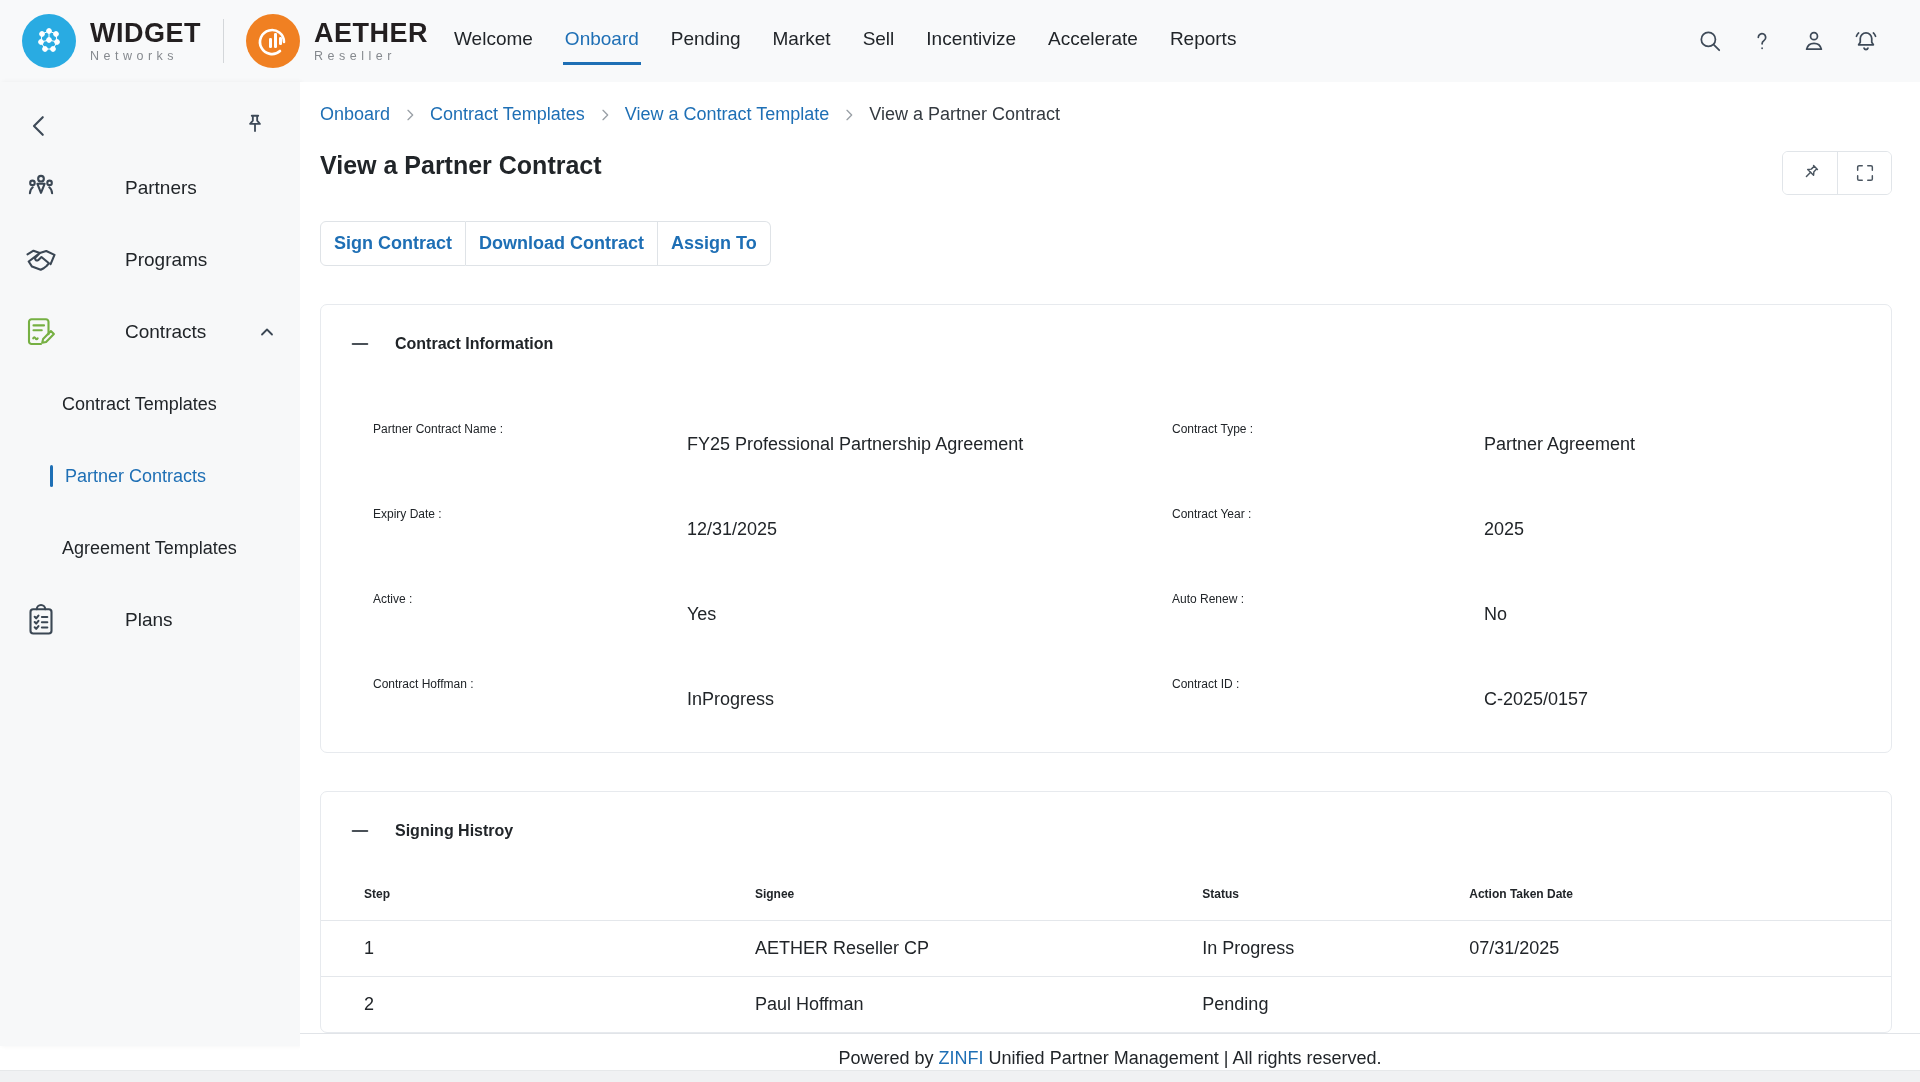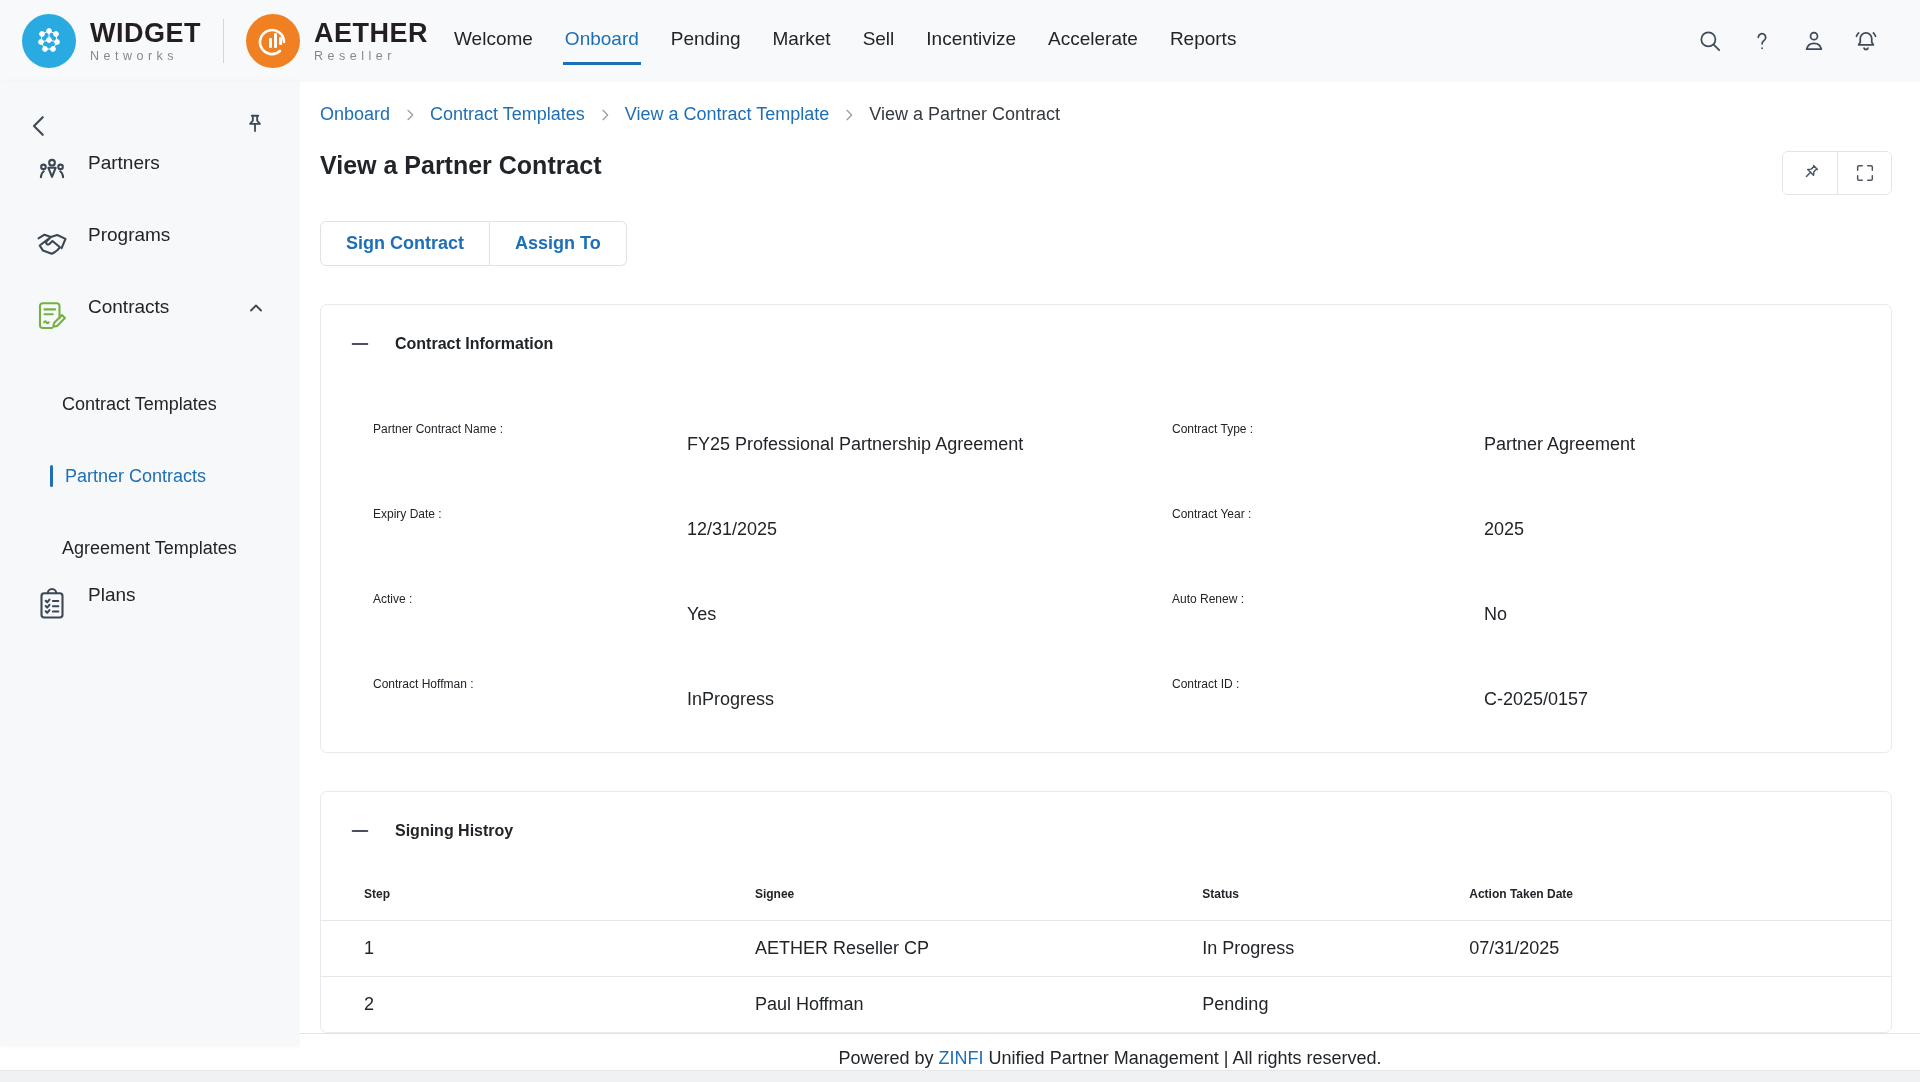--- a/index.html
+++ b/index.html
@@ -26,21 +26,21 @@
   
   .shell { display:flex; height:1000px; position:relative; }
 
   
   .sidebar-col { width:300px; flex:0 0 300px; background:#ffffff; }
   .sidebar { height:964px; background:#f7f8f9; box-shadow:2px 0 5px rgba(0,0,0,.05); padding-top:18px; }
   .side-top { display:flex; align-items:center; justify-content:space-between; padding:0 30px 0 24px; height:52px; }
   .side-top svg { stroke:#3e4a58; fill:none; stroke-width:1.7; stroke-linecap:round; stroke-linejoin:round; }
   .collapse-btn { width:30px; height:30px; cursor:pointer; }
   .pin-btn { width:28px; height:28px; cursor:pointer; }
-  .side-item { display:flex; height:72px; padding:0 32px; cursor:pointer; }
+  .side-item { display:flex; align-items:center; height:72px; padding:0 21px; cursor:pointer;gap:48px; }
   .side-item .s-icon { width:40px; height:40px; flex:0 0 40px; display:flex; align-items:center; justify-content:center; }
   .side-item .s-icon svg { width:36px; height:36px; fill:none; stroke:#3b4754; stroke-width:1.4; stroke-linecap:round; stroke-linejoin:round; }
   .side-item .s-icon.green svg { stroke:#76b043; }
   .side-item .s-label { font-size:19px; font-weight:500; color:#212529; margin-left:16px; }
   .side-item .s-caret { margin-left:auto; width:24px; height:24px; }
   .side-item .s-caret svg { width:24px; height:24px; fill:none; stroke:#3b4754; stroke-width:1.8; stroke-linecap:round; stroke-linejoin:round; }
   .side-sub { display:flex; align-items:center; height:72px; padding-left:62px; cursor:pointer; position:relative; }
   .side-sub .sub-label { font-size:18px; color:#212529; }
   .side-sub.active { padding-left:50px; }
   .side-sub.active .active-bar { width:3px; height:22px; background:#1e6fb5; border-radius:2px; margin-right:12px; }
@@ -55,21 +55,21 @@
   .crumb-current { color:#343a40; }
 
   .title-row { display:flex; align-items:flex-start; margin-top:26px; }
   .page-title { font-size:25px; font-weight:700; color:#212529; }
   .title-tools { margin-left:auto; display:flex; border:1px solid #e1e5e9; border-radius:6px; background:#fff; overflow:hidden; }
   .tool-btn { width:54px; height:42px; display:flex; align-items:center; justify-content:center; cursor:pointer; background:#fff; border:none; }
   .tool-btn + .tool-btn { border-left:1px solid #e1e5e9; }
   .tool-btn svg { width:22px; height:22px; fill:none; stroke:#4a5560; stroke-width:1.6; stroke-linecap:round; stroke-linejoin:round; }
 
   .action-group { display:inline-flex; margin-top:26px; border-radius:6px; }
-  .action-btn { background:#fff; border:1px solid #dfe3e7; color:#1e6fb5; font-size:18px; font-weight:600; font-family:inherit; height:45px; padding:0 25px; cursor:pointer; }
+  .action-btn { background:#fff; border:1px solid #dfe3e7; color:#1e6fb5; font-size:18px; font-weight:600; font-family:inherit; height:45px; padding:0 13px; cursor:pointer; }
   .action-btn:first-child { border-radius:6px 0 0 6px; }
   .action-btn:last-child { border-radius:0 6px 6px 0; }
   .action-btn + .action-btn { border-left:none; }
 
   .card { border:1px solid #e7eaee; border-radius:7px; background:#fff; margin-top:38px; }
   .card-head { display:flex; align-items:center; gap:22px; padding:26px 0 0 26px; }
   .minus-btn { width:26px; height:26px; display:flex; align-items:center; justify-content:center; cursor:pointer; background:none; border:none; }
   .minus-btn svg { width:22px; height:22px; stroke:#495057; stroke-width:2.2; stroke-linecap:round; }
   .card-title { font-size:16px; font-weight:700; color:#212529; }
 
@@ -315,20 +315,21 @@
                 <path d="M15 4h3.5A1.5 1.5 0 0 1 20 5.5V9"></path>
                 <path d="M20 15v3.5a1.5 1.5 0 0 1-1.5 1.5H15"></path>
                 <path d="M9 20H5.5A1.5 1.5 0 0 1 4 18.5V15"></path>
               </svg>
           </button>
         </div>
       </div>
 
       <div class="action-group">
         <button class="action-btn">Sign Contract</button>
+        <button class="action-btn">Download Contract</button>
         <button class="action-btn">Assign To</button>
       </div>
 
       
       <section class="card">
         <div class="card-head">
           <button class="minus-btn">
             <svg viewBox="0 0 24 24">
                 <line x1="4" y1="12" x2="20" y2="12"></line>
               </svg>

